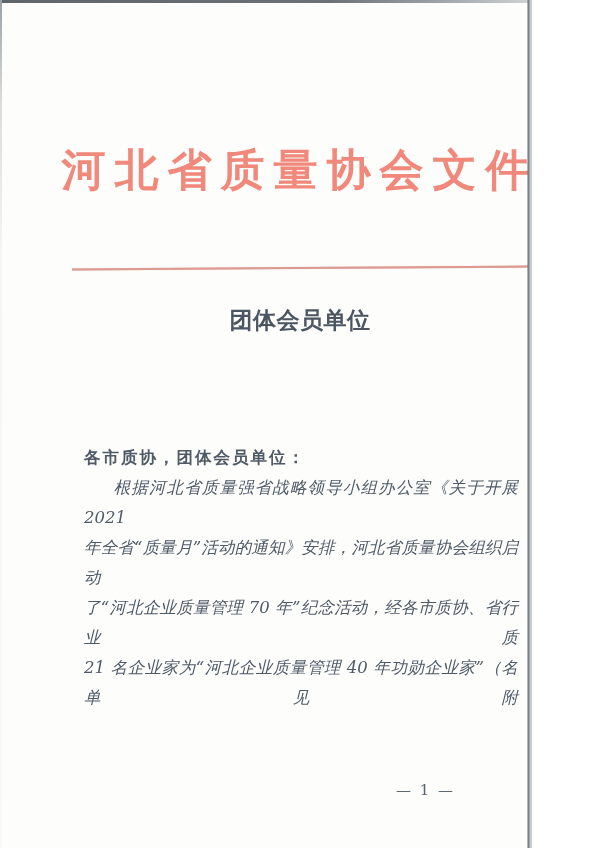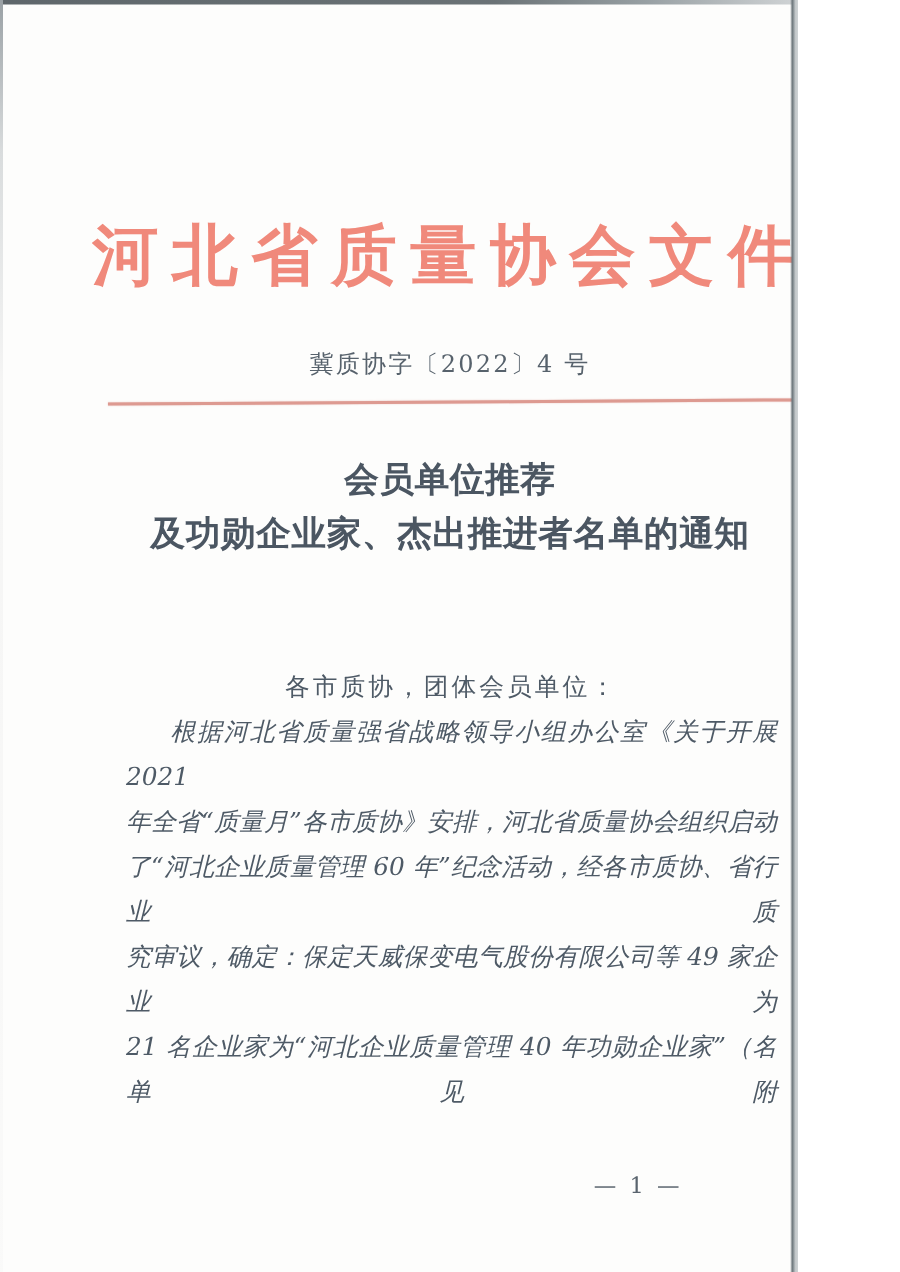--- a/index.html
+++ b/index.html
@@ -61,22 +61,23 @@
     color: var(--text_dark, #4b5662);
   }
   
   .body-block {
     position: absolute; top: 443px; left: 84px; width: 434px;
     font-size: 16.5px;
     line-height: 30px;
     color: var(--text_body, #4e5a66);
   }
   .salutation {
-    text-align: center;
+    text-align: left;
     letter-spacing: 2px;
+    font-weight: bold;
   }
   .body-line {
     text-align: justify;
     text-align-last: justify;
     font-style: italic;
   }
   .body-line.indent { text-indent: 1.8em; }
   
   .page-number {
     position: absolute; top: 781px; right: 77px;
@@ -89,38 +90,35 @@
 </head>
 <body>
 
 <div class="scan-page">
 
   <div class="edge-top"></div>
   <div class="edge-left"></div>
 
   <div class="header-title">河北省质量协会文件</div>
 
-  <div class="doc-number">冀质协字〔2022〕4 号</div>
 
   <div class="red-rule"></div>
 
   <div class="title-block">
 
-  <div class="title-line">会员单位推荐</div>
-      <div class="title-line">及功勋企业家、杰出推进者名单的通知</div>
+  <div class="title-line">团体会员单位</div>
     </div>
 
   <div class="body-block">
     <div class="salutation">各市质协，团体会员单位：</div>
     <div>
 
     <div class="body-line indent">根据河北省质量强省战略领导小组办公室《关于开展 2021</div>
-        <div class="body-line">年全省“质量月”各市质协》安排，河北省质量协会组织启动</div>
-        <div class="body-line">了“河北企业质量管理 60 年”纪念活动，经各市质协、省行业质</div>
-        <div class="body-line">究审议，确定：保定天威保变电气股份有限公司等 49 家企业为</div>
+        <div class="body-line">年全省“质量月”活动的通知》安排，河北省质量协会组织启动</div>
+        <div class="body-line">了“河北企业质量管理 70 年”纪念活动，经各市质协、省行业质</div>
         <div class="body-line">21 名企业家为“河北企业质量管理 40 年功勋企业家”（名单见附</div>
       </div>
   </div>
 
   <div class="page-number">— 1 —</div>
 
   <div class="edge-right"></div>
 </div>
 
 </body></html>

